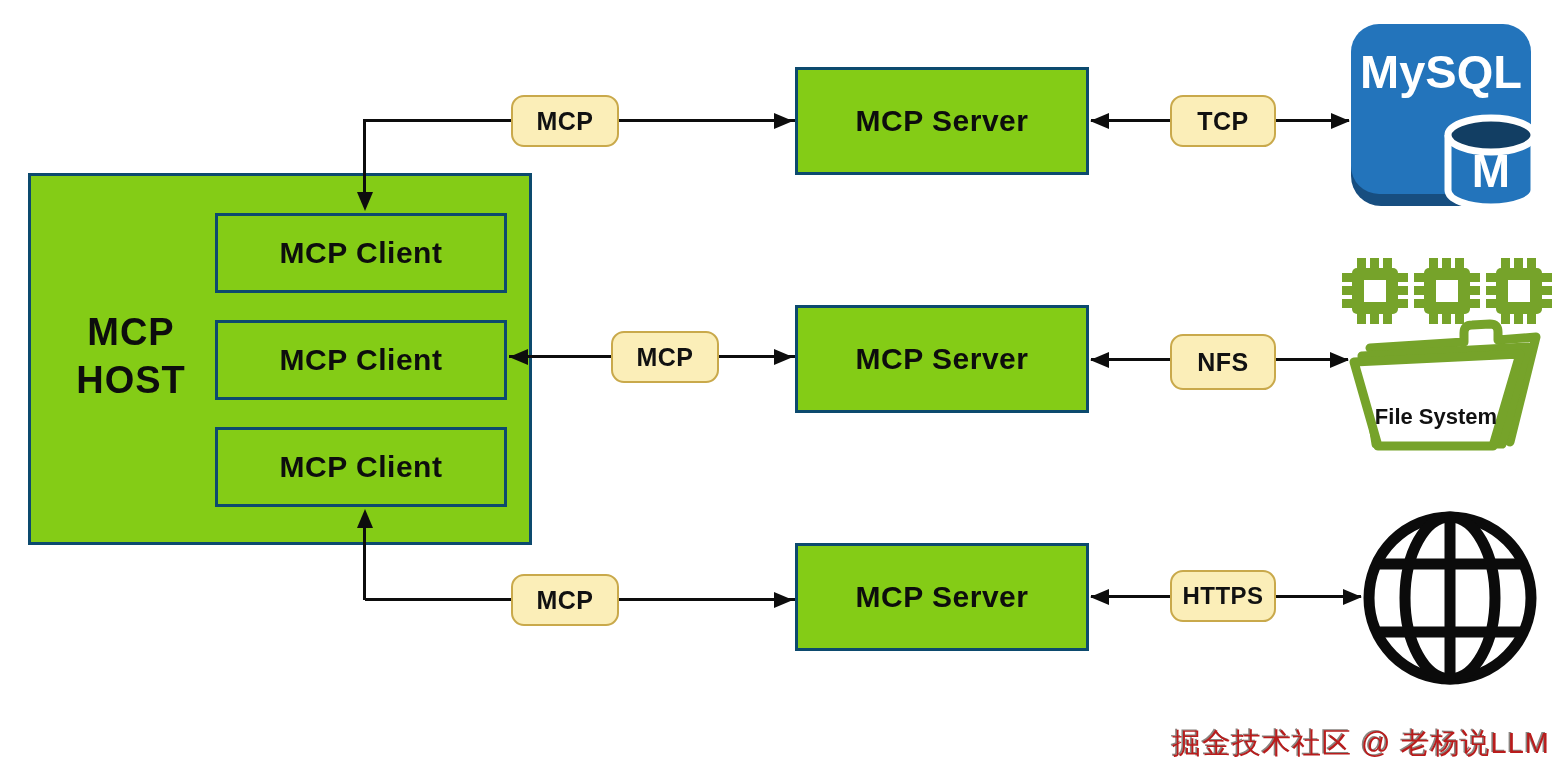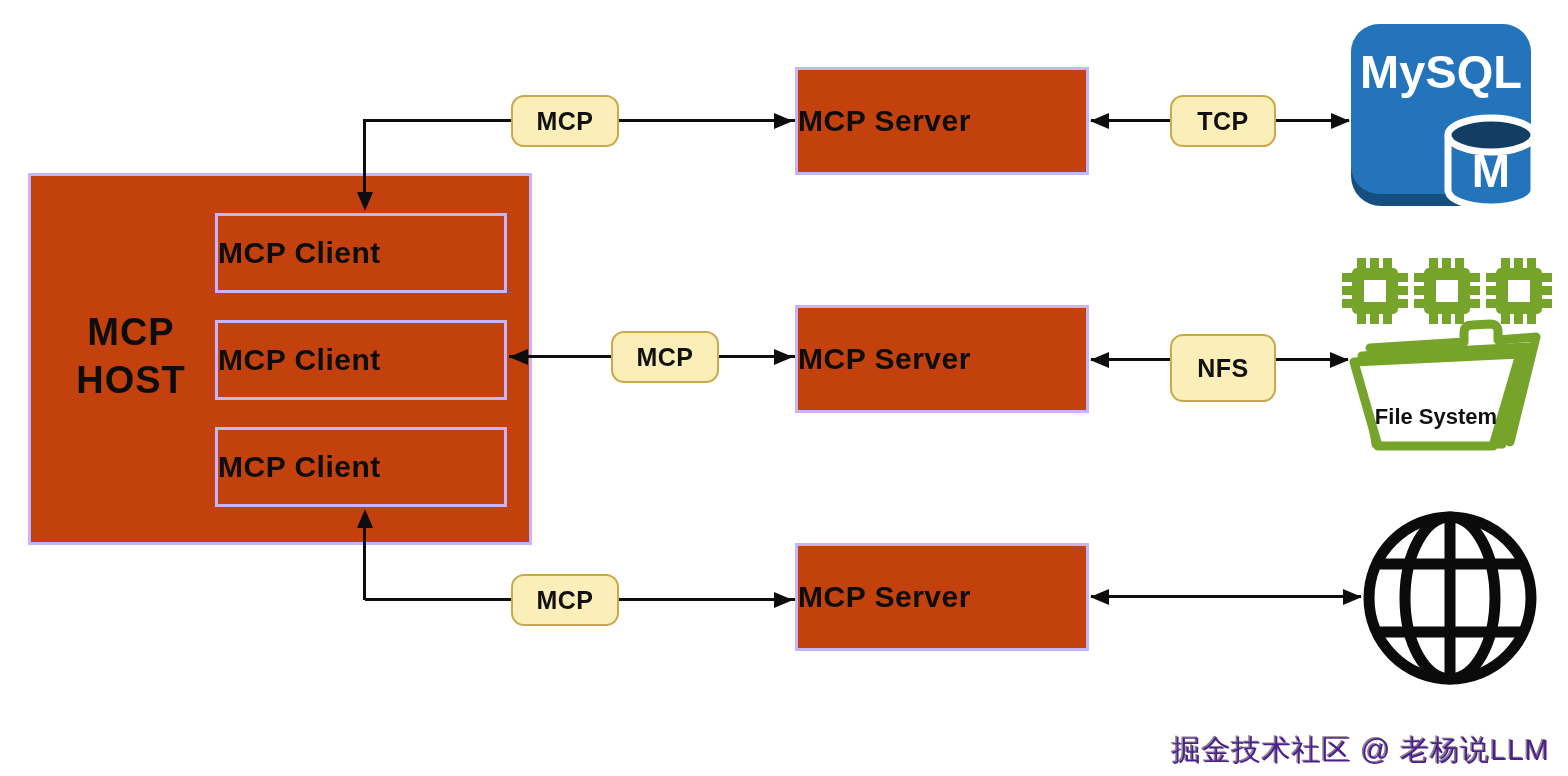--- a/index.html
+++ b/index.html
@@ -1,22 +1,22 @@
 <!DOCTYPE html>
 <html><head>
 <meta charset="utf-8">
 <style>
   html,body{margin:0;padding:0;background:#ffffff;}
   #canvas{
     position:relative;width:1568px;height:776px;background:#ffffff;
     font-family:"Liberation Sans",sans-serif;overflow:hidden;
   }
   .box{
-    position:absolute;box-sizing:border-box;background:#c2410c;
-    border:3px solid #c4b5fd;display:flex;align-items:center;justify-content:flex-start;
+    position:absolute;box-sizing:border-box;background:#84cc16;
+    border:3px solid #0c4a6e;display:flex;align-items:center;justify-content:center;
   }
   .box-label{font-weight:700;font-size:30px;color:#0d0d0d;letter-spacing:0.5px;}
   .host-box{border-width:3px;}
   .host-label{
     position:absolute;left:31px;top:308px;width:200px;text-align:center;
     font-weight:700;font-size:38px;line-height:48px;color:#0d0d0d;
     white-space:pre-line;letter-spacing:1px;
   }
   .pill{
     position:absolute;box-sizing:border-box;background:#FBEEB8;
@@ -31,23 +31,22 @@
   .arr-left{border-top:8px solid transparent;border-bottom:8px solid transparent;border-right:19px solid #0d0d0d;}
   .arr-down{border-left:8px solid transparent;border-right:8px solid transparent;border-top:19px solid #0d0d0d;}
   .arr-up{border-left:8px solid transparent;border-right:8px solid transparent;border-bottom:19px solid #0d0d0d;}
   .icon{position:absolute;}
   .internet-label{
     position:absolute;left:1367px;top:686px;width:170px;text-align:center;
     font-weight:700;font-size:30px;color:#0b0b0b;
   }
   .watermark{
     position:absolute;left:1080px;top:724px;width:470px;text-align:right;
-    font-size:29px;color:#4c1d95;letter-spacing:1px;
+    font-size:29px;color:#b91c1c;letter-spacing:1px;
     text-shadow:-1.5px -1.5px 0 #898581, 1.5px 1.5px 0 #ffffff;
-    margin-top:7px;
   }
   svg text{font-family:"Liberation Sans",sans-serif;}
 </style>
 </head>
 <body>
 
 <div id="canvas">
 
   <div class="box host-box" style="left:28px;top:173px;width:504px;height:372px;"></div>
   <div class="host-label">MCP
@@ -98,25 +97,28 @@
 
   <div class="pill" style="left:511px;top:95px;width:108px;height:52px;">
     <span>MCP</span>
   </div>
   <div class="pill" style="left:1170px;top:95px;width:106px;height:52px;text-align:right;">
     <span>TCP</span>
   </div>
   <div class="pill" style="left:611px;top:331px;width:108px;height:52px;">
     <span>MCP</span>
   </div>
-  <div class="pill" style="left:1170px;top:334px;width:106px;height:68px;">
+  <div class="pill" style="left:1170px;top:334px;width:106px;height:56px;">
     <span>NFS</span>
   </div>
   <div class="pill" style="left:511px;top:574px;width:108px;height:52px;">
     <span>MCP</span>
+  </div>
+  <div class="pill" style="left:1170px;top:570px;width:106px;height:52px;font-size:23px;">
+    <span style="font-size:24px;">HTTPS</span>
   </div>
 
   <svg class="icon" style="left:1349px;top:22px;" width="190" height="194" viewBox="0 0 190 194">
     <rect x="2" y="12" width="180" height="172" rx="30" fill="#174E80"></rect>
     <rect x="2" y="2" width="180" height="170" rx="28" fill="#2374BB"></rect>
     <text x="92" y="66" text-anchor="middle" font-size="47" font-weight="700" fill="#ffffff">MySQL</text>
     <g>
       <path d="M99,113 v55 a43,17 0 0 0 86,0 v-55" fill="#2374BB" stroke="#ffffff" stroke-width="7"></path>
       <ellipse cx="142" cy="113" rx="43" ry="17" fill="#123E63" stroke="#ffffff" stroke-width="7"></ellipse>
       <text x="142" y="165" text-anchor="middle" font-size="46" font-weight="700" fill="#ffffff">M</text>

